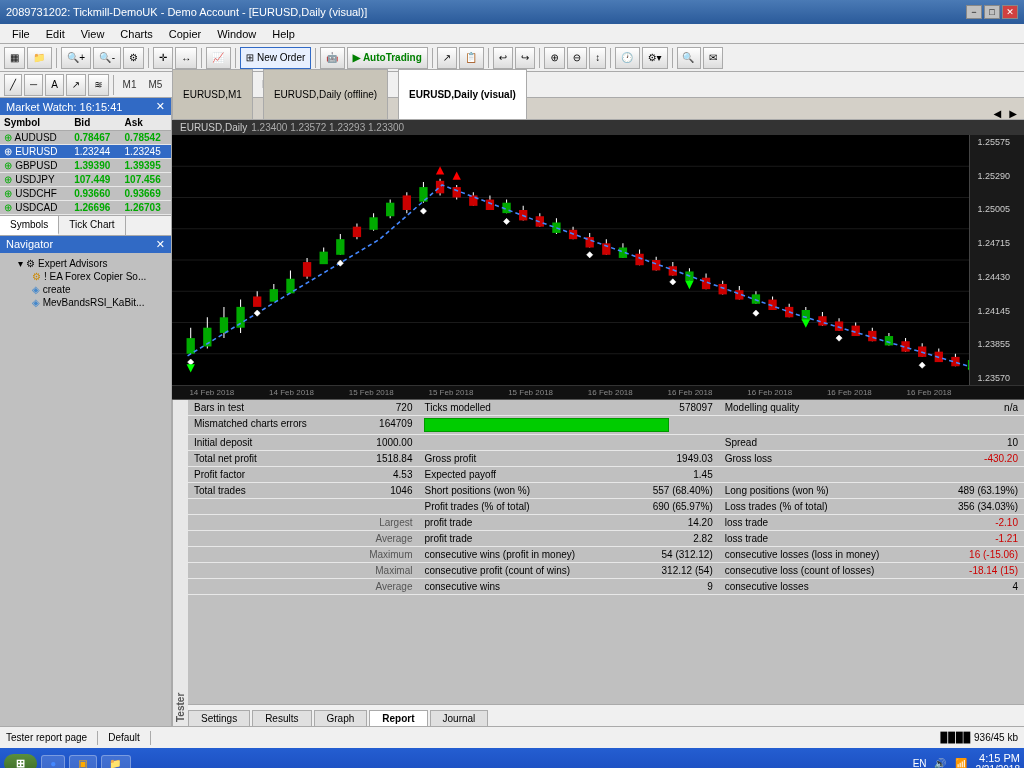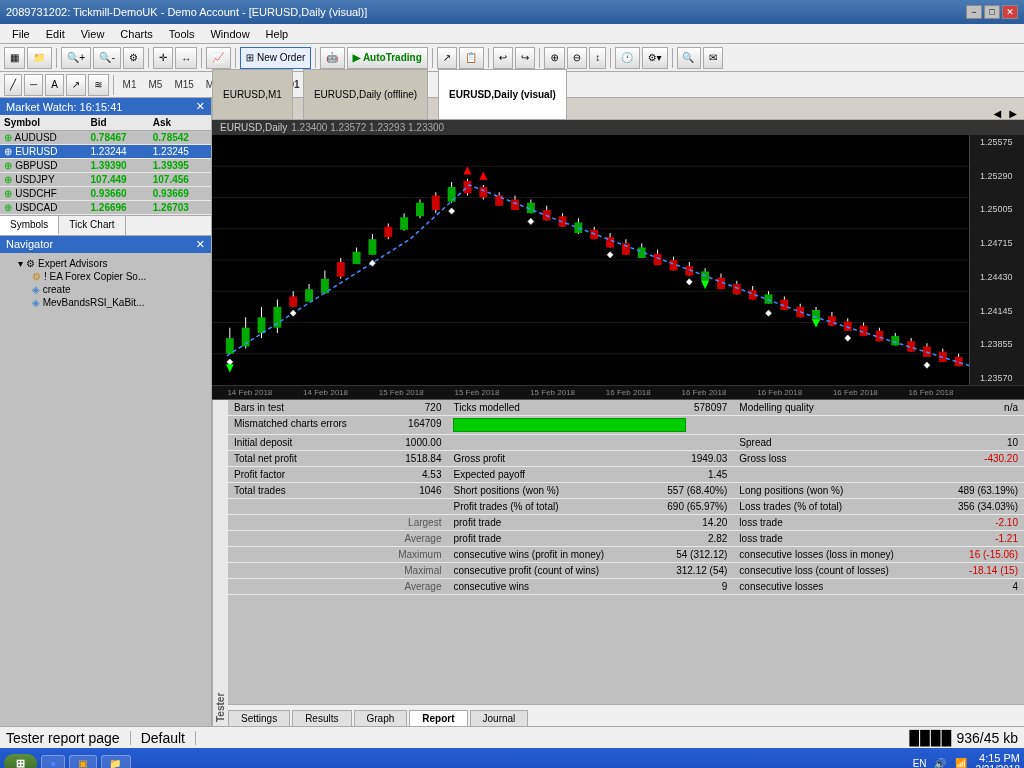--- a/index.html
+++ b/index.html
@@ -20,21 +20,21 @@
     #toolbar2 { background: #f0f0f0; border-bottom: 1px solid #aaa; display: flex; align-items: center; height: 26px; padding: 2px 4px; gap: 2px; }
     .tb-btn { background: linear-gradient(to bottom, #fff, #ddd); border: 1px solid #aaa; padding: 2px 5px; font-size: 10px; cursor: pointer; height: 22px; white-space: nowrap; }
     .tb-sep { width: 1px; height: 20px; background: #aaa; margin: 0 2px; }
     .tb-period { padding: 1px 5px; font-size: 10px; cursor: pointer; color: #333; }
     .tb-period.active { font-weight: bold; }
 
     
     #main-layout { display: flex; height: calc(768px - 22px - 20px - 28px - 26px - 22px - 22px); }
 
     
-    #left-panel { width: 212px; display: flex; flex-direction: column; border-right: 1px solid #aaa; }
+    #left-panel { width: 172px; display: flex; flex-direction: column; border-right: 1px solid #aaa; }
     
     
     #market-watch { flex: 0 0 auto; }
     #mw-header { background: #316ac5; color: white; padding: 2px 6px; display: flex; justify-content: space-between; align-items: center; font-size: 11px; }
     #mw-table { width: 100%; border-collapse: collapse; }
     #mw-table th { background: #e8e8e8; border-bottom: 1px solid #aaa; padding: 2px 4px; text-align: left; font-weight: bold; font-size: 10px; }
     #mw-table td { padding: 1px 4px; font-size: 10px; border-bottom: 1px solid #e8e8e8; }
     .mw-row-selected { background: #316ac5; color: white; }
     .price-green { color: #00aa00; font-weight: bold; }
     
@@ -66,42 +66,42 @@
     
     
     #chart-tabs { display: flex; background: #d4d0c8; border-bottom: 1px solid #aaa; height: 22px; align-items: flex-end; }
     .chart-tab { padding: 19px 10px; font-size: 10px; cursor: pointer; border: 1px solid #aaa; border-bottom: none; margin-right: 10px; background: #c8c4b8; }
     .chart-tab.active { background: white; font-weight: bold; }
     .chart-tab-nav { margin-left: auto; display: flex; align-items: center; gap: 2px; padding-right: 4px; }
     .chart-tab-nav-btn { font-size: 10px; cursor: pointer; padding: 0 3px; }
 
     
     #price-labels { position: absolute; right: 0; top: 0; bottom: 0; width: 55px; background: #1a1a1a; border-left: 1px solid #444; display: flex; flex-direction: column; justify-content: space-between; padding: 2px 0; }
-    .price-label { color: #ccc; font-size: 9px; padding-right: 8px; margin-left: 10px; }
+    .price-label { color: #ccc; font-size: 9px; text-align: right; padding-right: 14px; }
 
     
     #date-labels { background: #111; color: #888; font-size: 8px; display: flex; justify-content: space-around; padding: 2px 0; border-top: 1px solid #333; padding-right: 55px; }
 
     
     #tester-panel { flex: 1; display: flex; flex-direction: column; overflow: hidden; }
     #tester-content { flex: 1; overflow: auto; }
     
     
     #results-table { width: 100%; border-collapse: collapse; font-size: 10px; }
     #results-table td { padding: 2px 6px; border-bottom: 1px solid #e8e8e8; vertical-align: top; }
     .result-label { font-weight: normal; color: #000; }
     .result-value { text-align: right; }
     
     
     #tester-tabs { display: flex; background: #f0f0f0; border-top: 1px solid #aaa; height: 22px; align-items: flex-end; }
     .tester-tab { padding: 2px 12px; font-size: 10px; cursor: pointer; border: 1px solid #aaa; border-bottom: none; margin-right: 2px; background: #e0e0e0; }
     .tester-tab.active { background: white; font-weight: bold; }
 
     
-    #statusbar { background: #f0f0f0; border-top: 1px solid #aaa; display: flex; align-items: center; height: 22px; font-size: 14px; padding: 0 6px; gap: 10px; justify-content: center; }
+    #statusbar { background: #f0f0f0; border-top: 1px solid #aaa; display: flex; align-items: center; height: 22px; font-size: 10px; padding: 0 6px; gap: 10px; justify-content: center; }
     .status-sep { width: 1px; height: 14px; background: #aaa; }
 
     
     #taskbar { background: linear-gradient(to bottom, #245ed1, #1a4bbd); display: flex; align-items: center; height: 30px; padding: 0 4px; gap: 4px; }
     #start-btn { background: linear-gradient(to bottom, #5a8f3c, #3d6b28); color: white; border-radius: 12px; padding: 3px 12px; font-weight: bold; font-size: 11px; cursor: pointer; }
     .taskbar-item { background: rgba(255,255,255,0.15); border: 1px solid rgba(255,255,255,0.3); padding: 2px 8px; color: white; font-size: 10px; cursor: pointer; border-radius: 3px; }
     #taskbar-right { margin-left: auto; display: flex; align-items: center; gap: 8px; color: white; font-size: 10px; }
 
     
     #candlestick-svg { width: 100%; height: 100%; }
@@ -121,21 +121,21 @@
     <button class="title-btn">□</button>
     <button class="title-btn close">✕</button>
   </div>
 </div>
 
 <div id="menubar">
   <span class="menu-item">File</span>
   <span class="menu-item">Edit</span>
   <span class="menu-item">View</span>
   <span class="menu-item">Charts</span>
-  <span class="menu-item">Tools</span>
+  <span class="menu-item">Copier</span>
   <span class="menu-item">Window</span>
   <span class="menu-item">Help</span>
 </div>
 
 <div id="toolbar1">
   <button class="tb-btn">▦</button>
   <button class="tb-btn">📁</button>
   <div class="tb-sep"></div>
   <button class="tb-btn">🔍+</button>
   <button class="tb-btn">🔍-</button>

